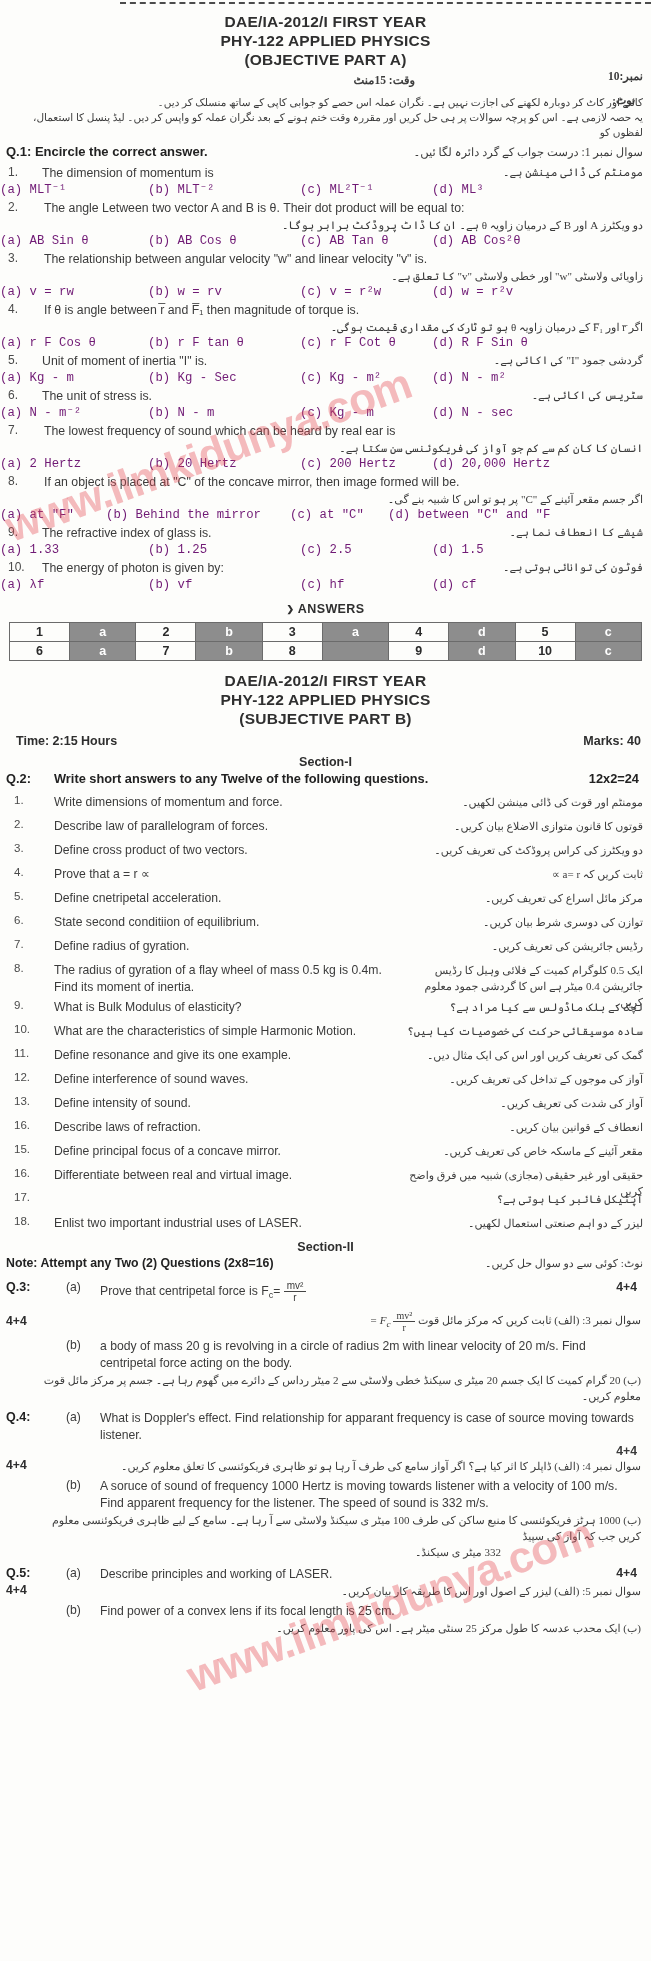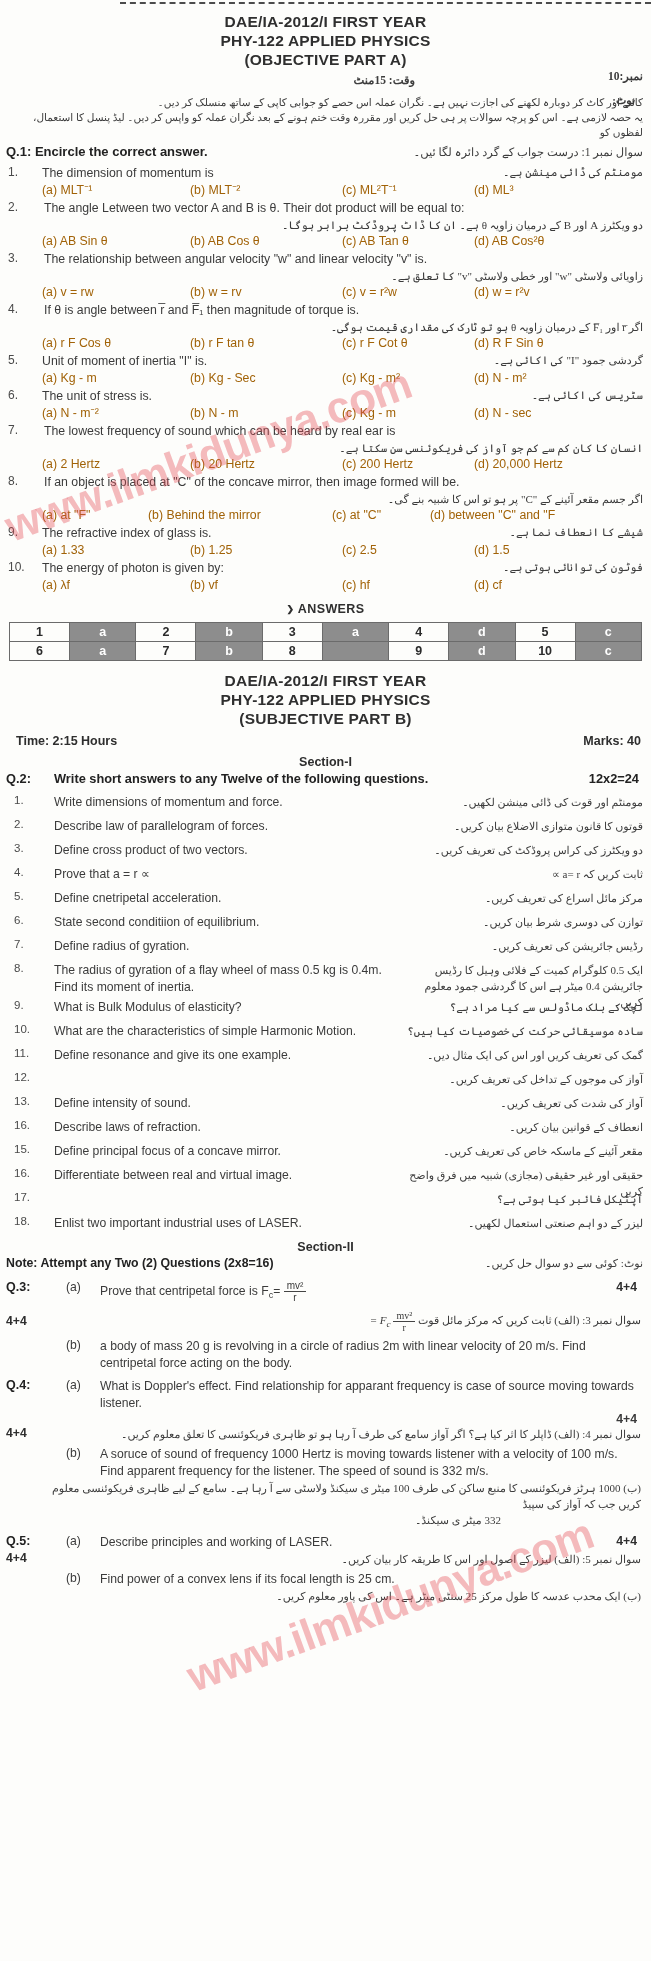--- a/index.html
+++ b/index.html
@@ -134,25 +134,25 @@
     position: absolute; right: 8px; top: 0;
     font-size: 11px;
   }
   .mcq-ur-line {
     text-align: right; padding-right: 8px;
     font-size: 11px; line-height: 16px;
     font-family: "Liberation Serif", serif; direction: rtl;
   }
   .opts {
     display: flex;
-    margin-left: 42px;
     margin-right: 6px;
     font-size: 12.3px;
     line-height: 17px;
-    color: #a16207;
+    color: #701a75;
+    font-family: Liberation Mono, monospace;
   }
   .opts > span { display: block; }
   .o1 { width: 148px; }
   .o2 { width: 152px; }
   .o3 { width: 132px; }
   .o4 { flex: 1; }
 
   
   .answers-label {
     text-align: center;
@@ -524,20 +524,21 @@
       <div class="sq-en">What are the characteristics of simple Harmonic Motion.</div>
       <div class="sq-ur urdu">سادہ موسیقائی حرکت کی خصوصیات کیا ہیں؟</div>
     </div>
     <div class="sq">
       <span class="sq-num">11.</span>
       <div class="sq-en">Define resonance and give its one example.</div>
       <div class="sq-ur urdu">گمک کی تعریف کریں اور اس کی ایک مثال دیں۔</div>
     </div>
     <div class="sq">
       <span class="sq-num">12.</span>
+      <div class="sq-en">Define interference of sound waves.</div>
       <div class="sq-ur urdu">آواز کی موجوں کے تداخل کی تعریف کریں۔</div>
     </div>
     <div class="sq">
       <span class="sq-num">13.</span>
       <div class="sq-en">Define intensity of sound.</div>
       <div class="sq-ur urdu">آواز کی شدت کی تعریف کریں۔</div>
     </div>
     <div class="sq">
       <span class="sq-num">16.</span>
       <div class="sq-en">Describe laws of refraction.</div>
@@ -593,20 +594,21 @@
         <span class="den">r</span>
       </span>
       <span class="inline-eq">F<sub>c</sub> =</span>
     </div>
   </div>
 
   <div class="qblk" style="margin-top:2px">
     <span class="qb-part">(b)</span>
     <div class="qb-body" style="margin-right:14px">a body of mass 20 g is revolving in a circle of radius 2m with linear velocity of 20 m/s. Find centripetal force acting on the body.</div>
   </div>
+  <div class="ur-line">(ب) 20 گرام کمیت کا ایک جسم 20 میٹر ی سیکنڈ خطی ولاسٹی سے 2 میٹر رداس کے دائرے میں گھوم رہا ہے۔ جسم پر مرکز مائل قوت معلوم کریں۔</div>
 
   <div class="qblk">
     <span class="qb-label">Q.4:</span>
     <span class="qb-part">(a)</span>
     <div class="qb-body" style="margin-right:14px">What is Doppler's effect. Find relationship for apparant frequency is case of source moving towards listener.</div>
     <div style="text-align:right;padding-right:14px;font-weight:bold;font-size:12.2px">4+4</div>
   </div>
 
   <div style="position:relative;height:18px">
     <span class="marks-left" style="top:0">4+4</span>

